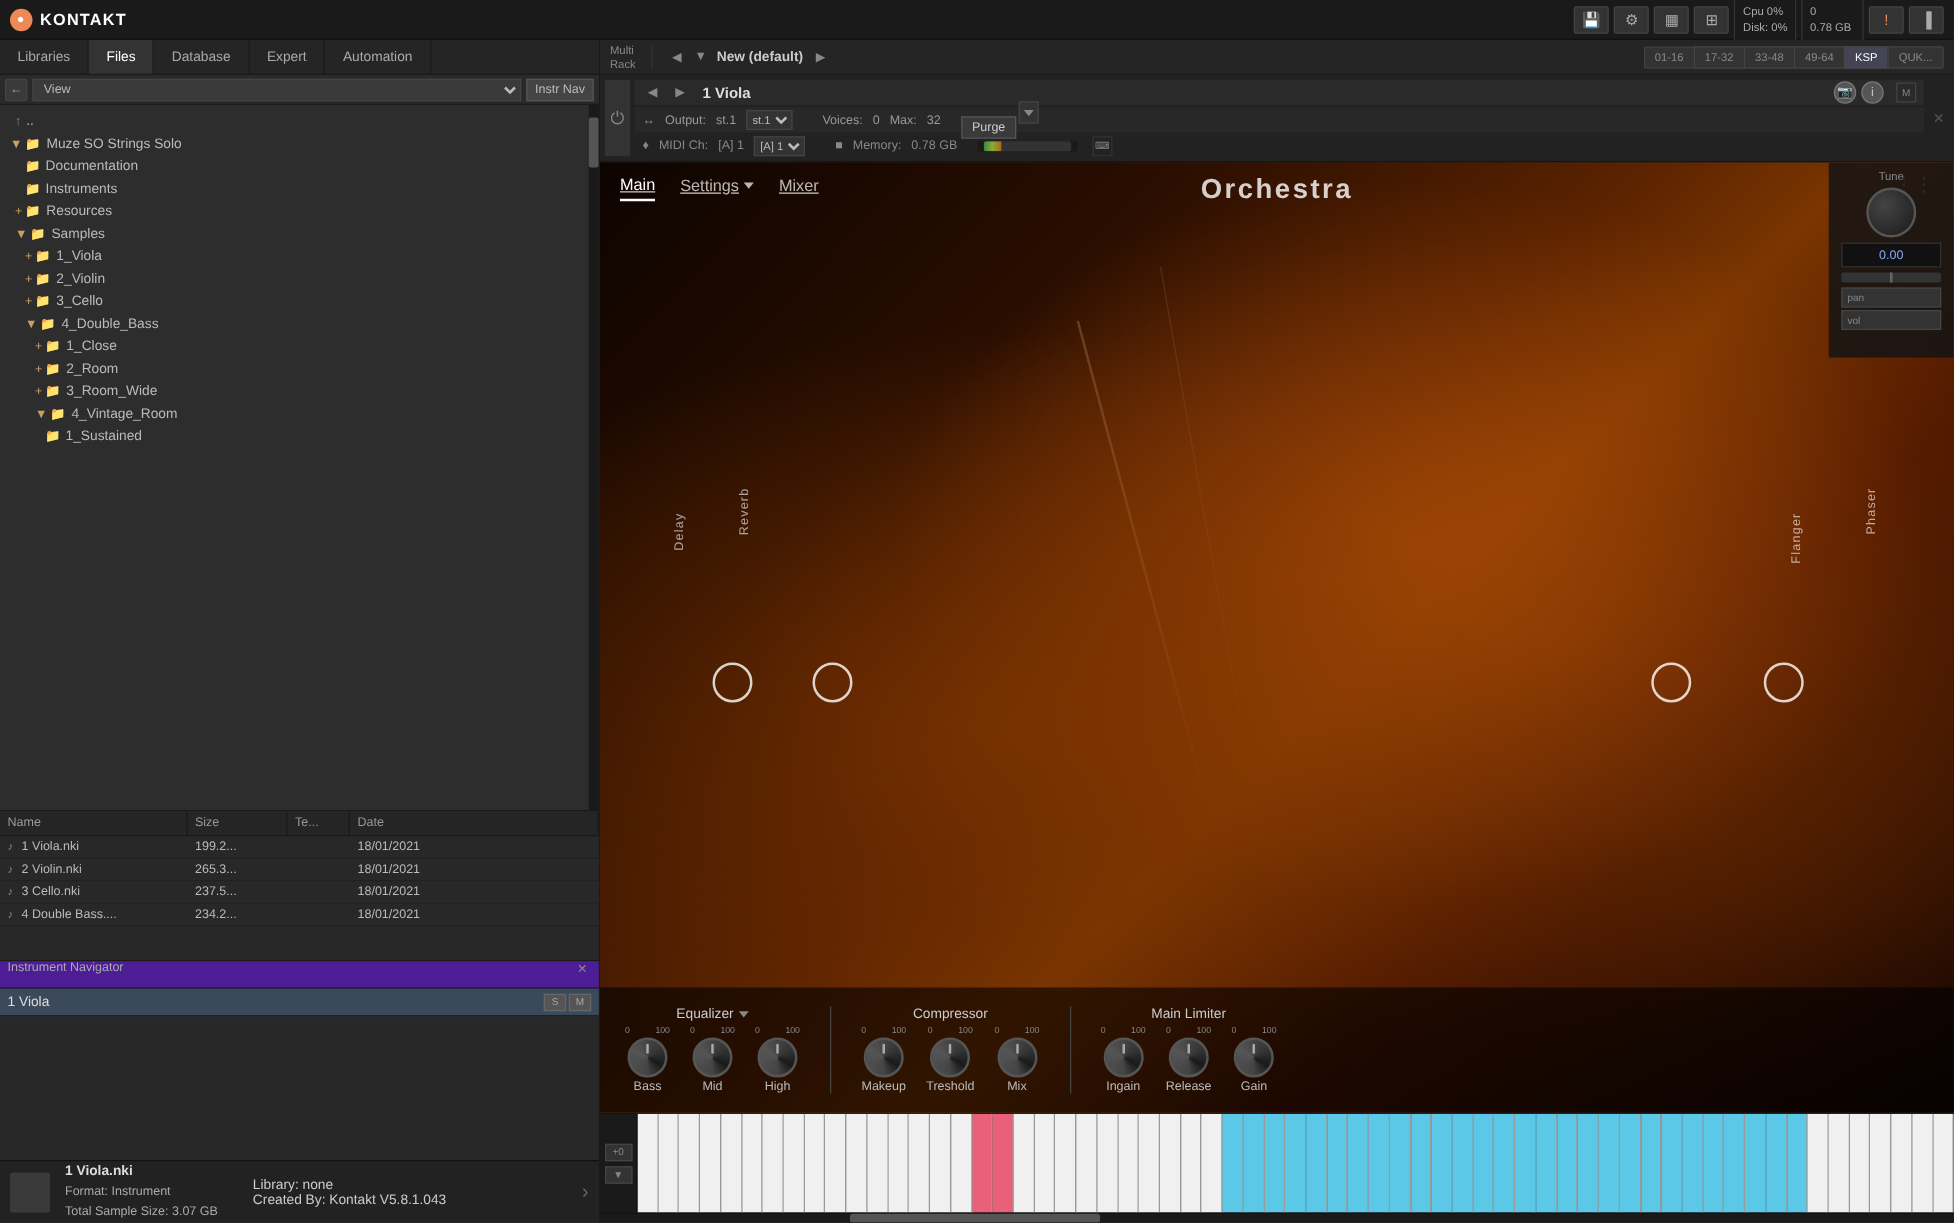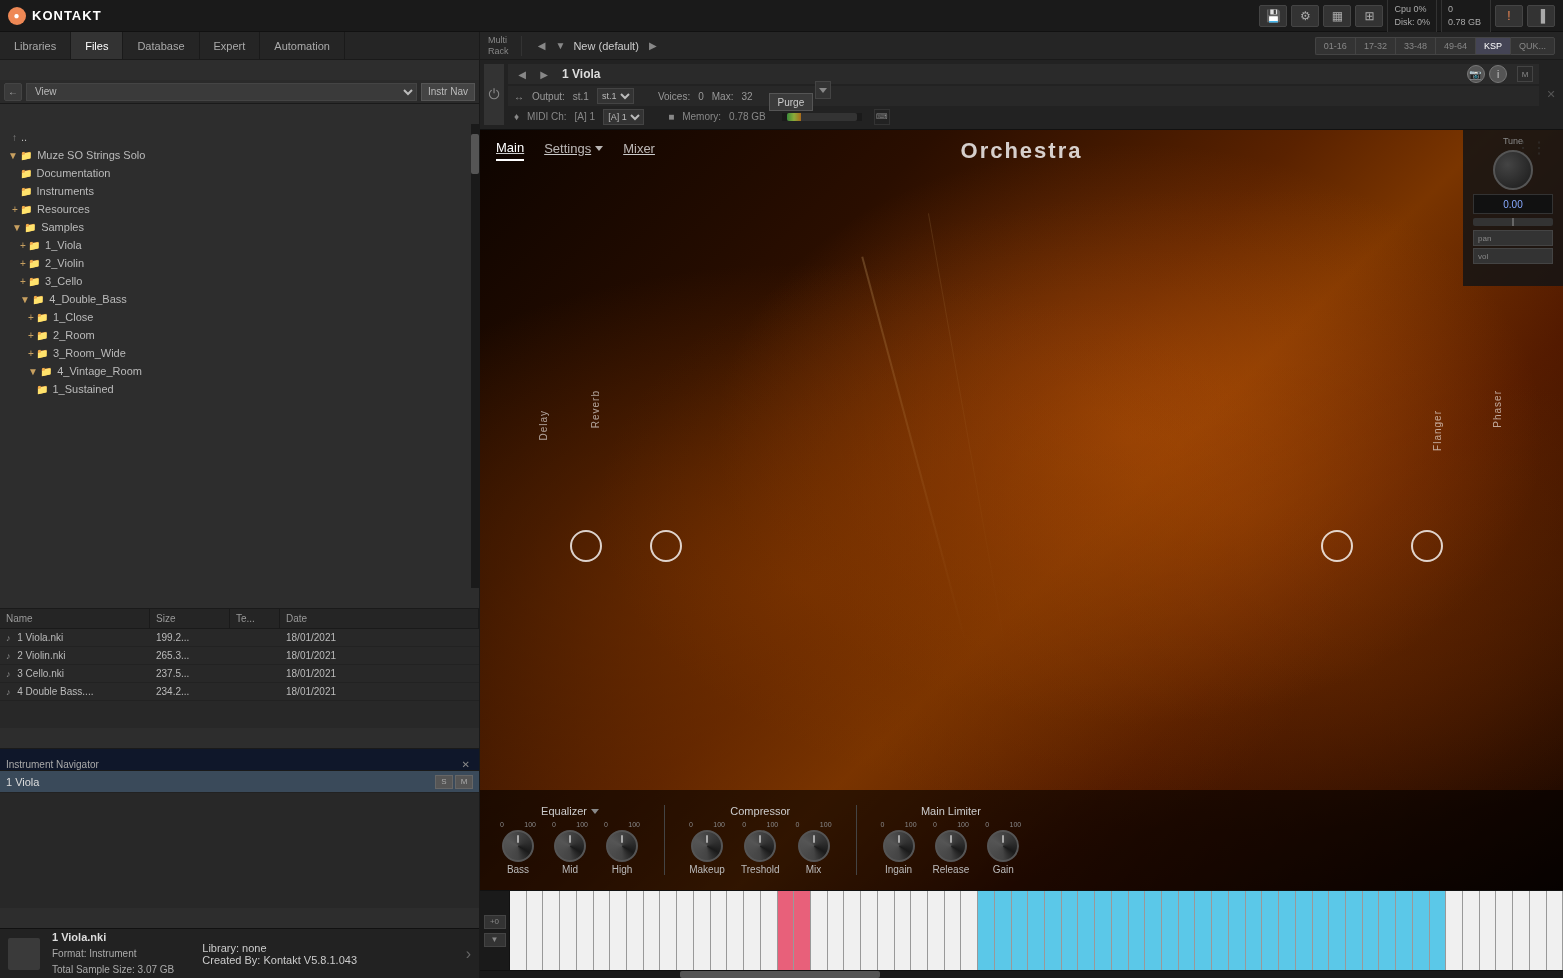--- a/index.html
+++ b/index.html
@@ -76,21 +76,20 @@
       height: calc(978px - 32px);
     }
 
     
     #left-panel {
       width: 480px;
       background: #2d2d2d;
       display: flex;
       flex-direction: column;
       border-right: 1px solid #1a1a1a;
-      gap: 20px;
     }
 
     
     #nav-tabs {
       display: flex;
       background: #252525;
       border-bottom: 1px solid #1a1a1a;
       height: 28px;
     }
     .nav-tab {
@@ -208,24 +207,24 @@
     .file-icon { color: #888; margin-right: 4px; font-size: 9px; }
 
     
     #instrument-navigator {
       border-top: 1px solid #1a1a1a;
       background: #282828;
       flex: 0 0 160px;
     }
     #nav-header {
       display: flex;
-      align-items: flex-end;
+      align-items: flex-start;
       justify-content: space-between;
       height: 22px;
-      background: #0f172a;
+      background: #4c1d95;
       border-bottom: 1px solid #1a1a1a;
       padding: 0 6px;
     }
     .nav-header-title { font-size: 10px; color: #aaa; }
     .nav-header-btn {
       font-size: 10px;
       color: #888;
       cursor: pointer;
       padding: 0 3px;
     }
@@ -902,21 +901,21 @@
   </div>
 
   <div id="right-panel">
 
     <div id="multi-rack-header">
       <div class="multi-rack-label">Multi<br>Rack</div>
       <div style="width:1px;height:20px;background:#333;margin:0 6px;"></div>
       <div class="nav-arrow">◀</div>
       <div class="rack-dropdown">
         <span style="color:#888;font-size:10px;">▼</span>
-        <span style="margin-left:4px;">New (default)</span>
+        <span style="margin-left:4px;font-weight:bold;">New (default)</span>
       </div>
       <div class="nav-arrow">▶</div>
       <div style="margin-left:auto;display:flex;">
         <div class="page-segment">01-16</div>
         <div class="page-segment">17-32</div>
         <div class="page-segment">33-48</div>
         <div class="page-segment">49-64</div>
         <div class="page-segment ksp-active">KSP</div>
         <div class="page-segment">QUK...</div>
       </div>

